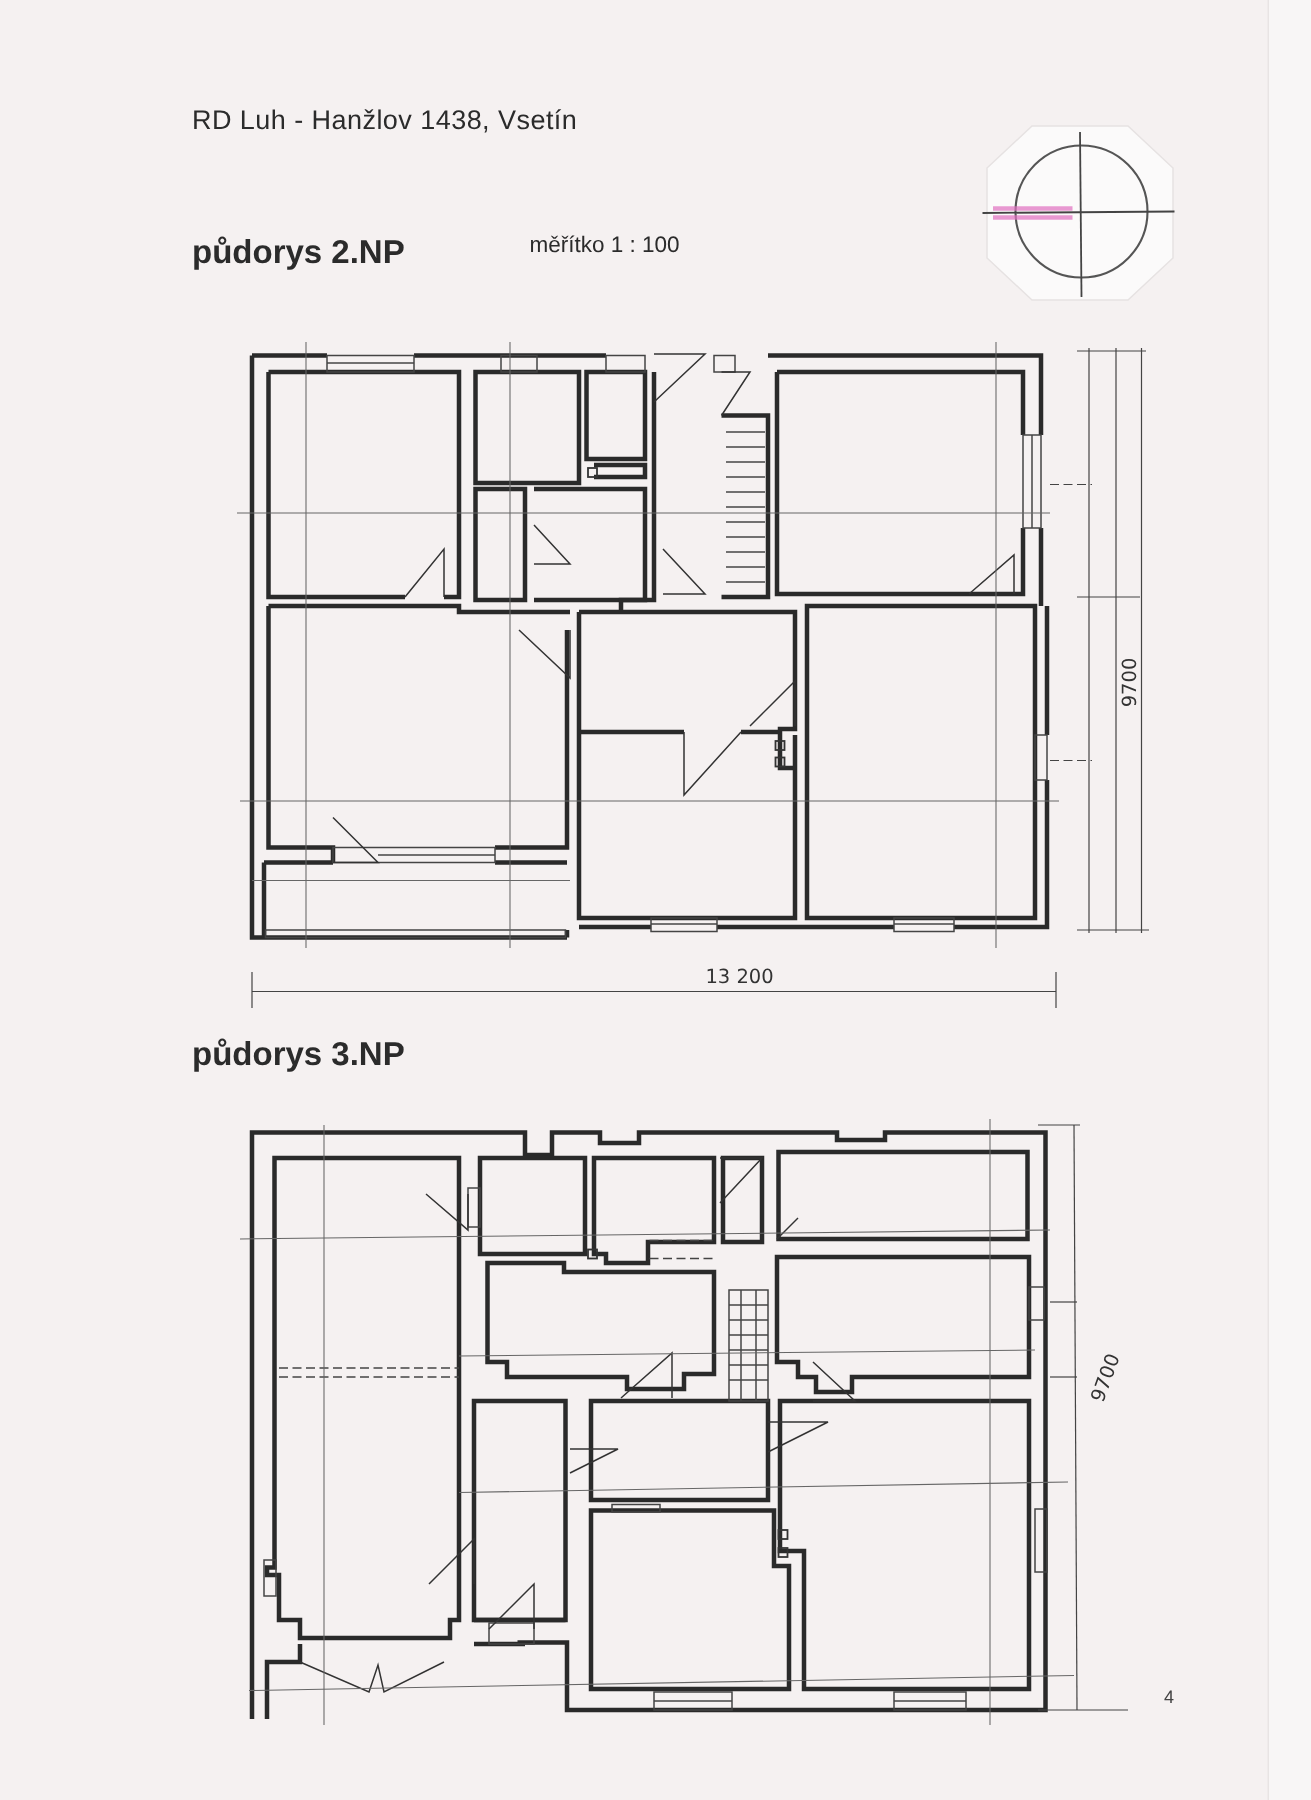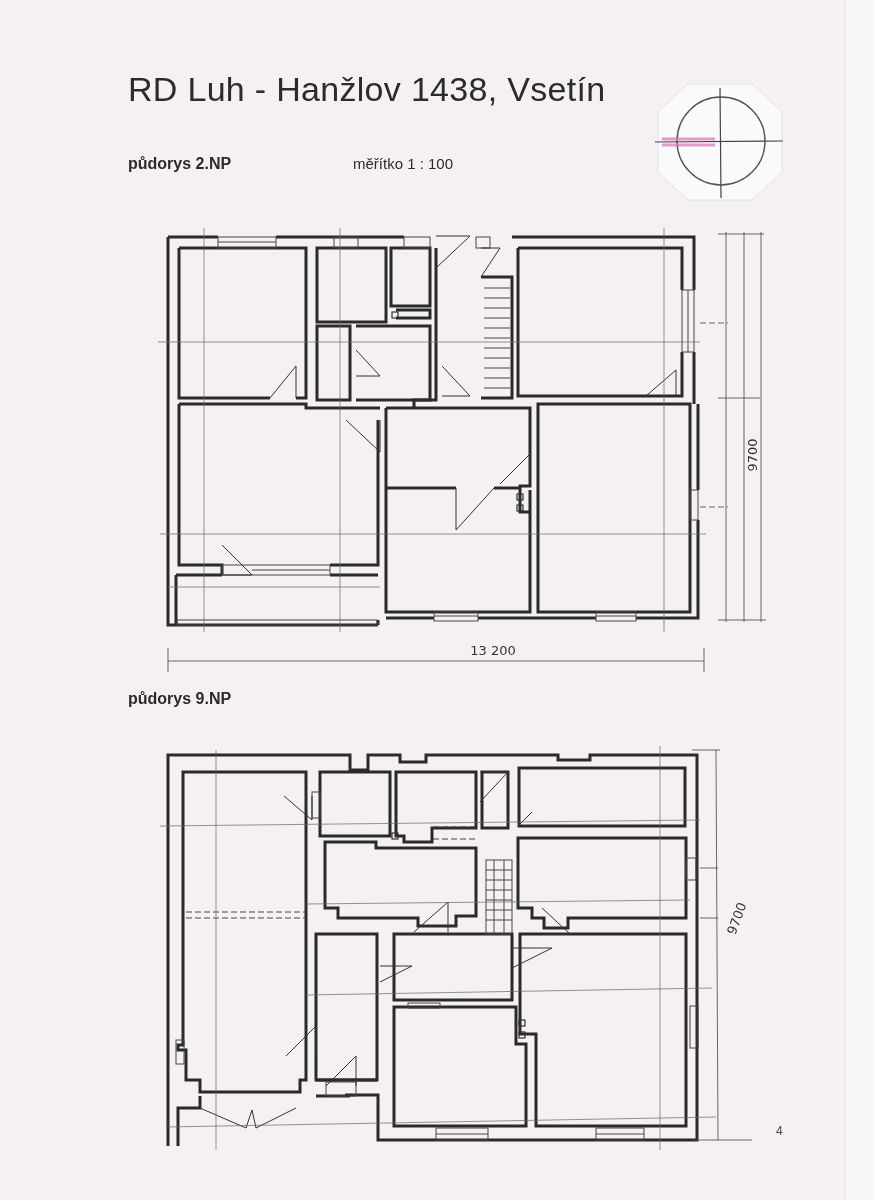--- a/index.html
+++ b/index.html
@@ -3,36 +3,36 @@
 <meta charset="utf-8">
 <style>
   html, body { margin: 0; padding: 0; }
   body {
     width: 874px; height: 1200px; position: relative; overflow: hidden;
     background: #f5f1f1;
     font-family: "Liberation Sans", "DejaVu Sans", sans-serif;
     color: #2a2a2a;
   }
   .page-edge { position: absolute; right: 0; top: 0; width: 28px; height: 1200px; background: #f8f6f6; border-left: 1px solid #e8e4e4; }
-  .title { position: absolute; left: 128px; top: 70px; font-size: 34px; letter-spacing: 0.3px; color: #2b2b2b; }
-  .heading { position: absolute; font-size: 16px; font-weight: bold; color: #2b2b2b; }
+  .title { position: absolute; left: 128px; top: 70px; font-size: 18px; letter-spacing: 0.3px; color: #2b2b2b; }
+  .heading { position: absolute; font-size: 22px; font-weight: bold; color: #2b2b2b; }
   .scale { position: absolute; left: 353px; top: 155px; font-size: 15px; color: #2b2b2b; }
   .page-num { position: absolute; left: 776px; top: 1124px; font-size: 12px; color: #444; }
   svg { position: absolute; left: 0; top: 0; }
   .dim-text { font-family: "DejaVu Sans", sans-serif; font-size: 13px; fill: #333; }
 </style>
 </head>
 <body>
 
 <div class="page-edge"></div>
 
 <div class="title">RD  Luh - Hanžlov  1438, Vsetín</div>
 <div class="heading" style="left:128px; top:155px;">půdorys  2.NP</div>
 <div class="scale">měřítko  1 : 100</div>
-<div class="heading" style="left:128px; top:690px;">půdorys  9.NP</div>
+<div class="heading" style="left:128px; top:690px;">půdorys  3.NP</div>
 <div class="page-num">4</div>
 
 <svg width="874" height="1200" style="pointer-events:none">
   <polygon points="688,84 752,84 782,112 782,172 752,200 688,200 658,172 658,112" fill="#fbfafa" stroke="#e6e2e2" stroke-width="1"></polygon>
   <circle cx="721" cy="141" r="44" fill="none" stroke="#555" stroke-width="1.4"></circle>
   <line x1="720" y1="88" x2="721" y2="198" stroke="#444" stroke-width="1.2"></line>
   <line x1="655" y1="142" x2="783" y2="141" stroke="#444" stroke-width="1.2"></line>
   <line x1="662" y1="139" x2="715" y2="139" stroke="#e070c0" stroke-width="3" opacity="0.7"></line>
   <line x1="662" y1="145" x2="715" y2="145" stroke="#e070c0" stroke-width="3" opacity="0.7"></line>
 </svg>

